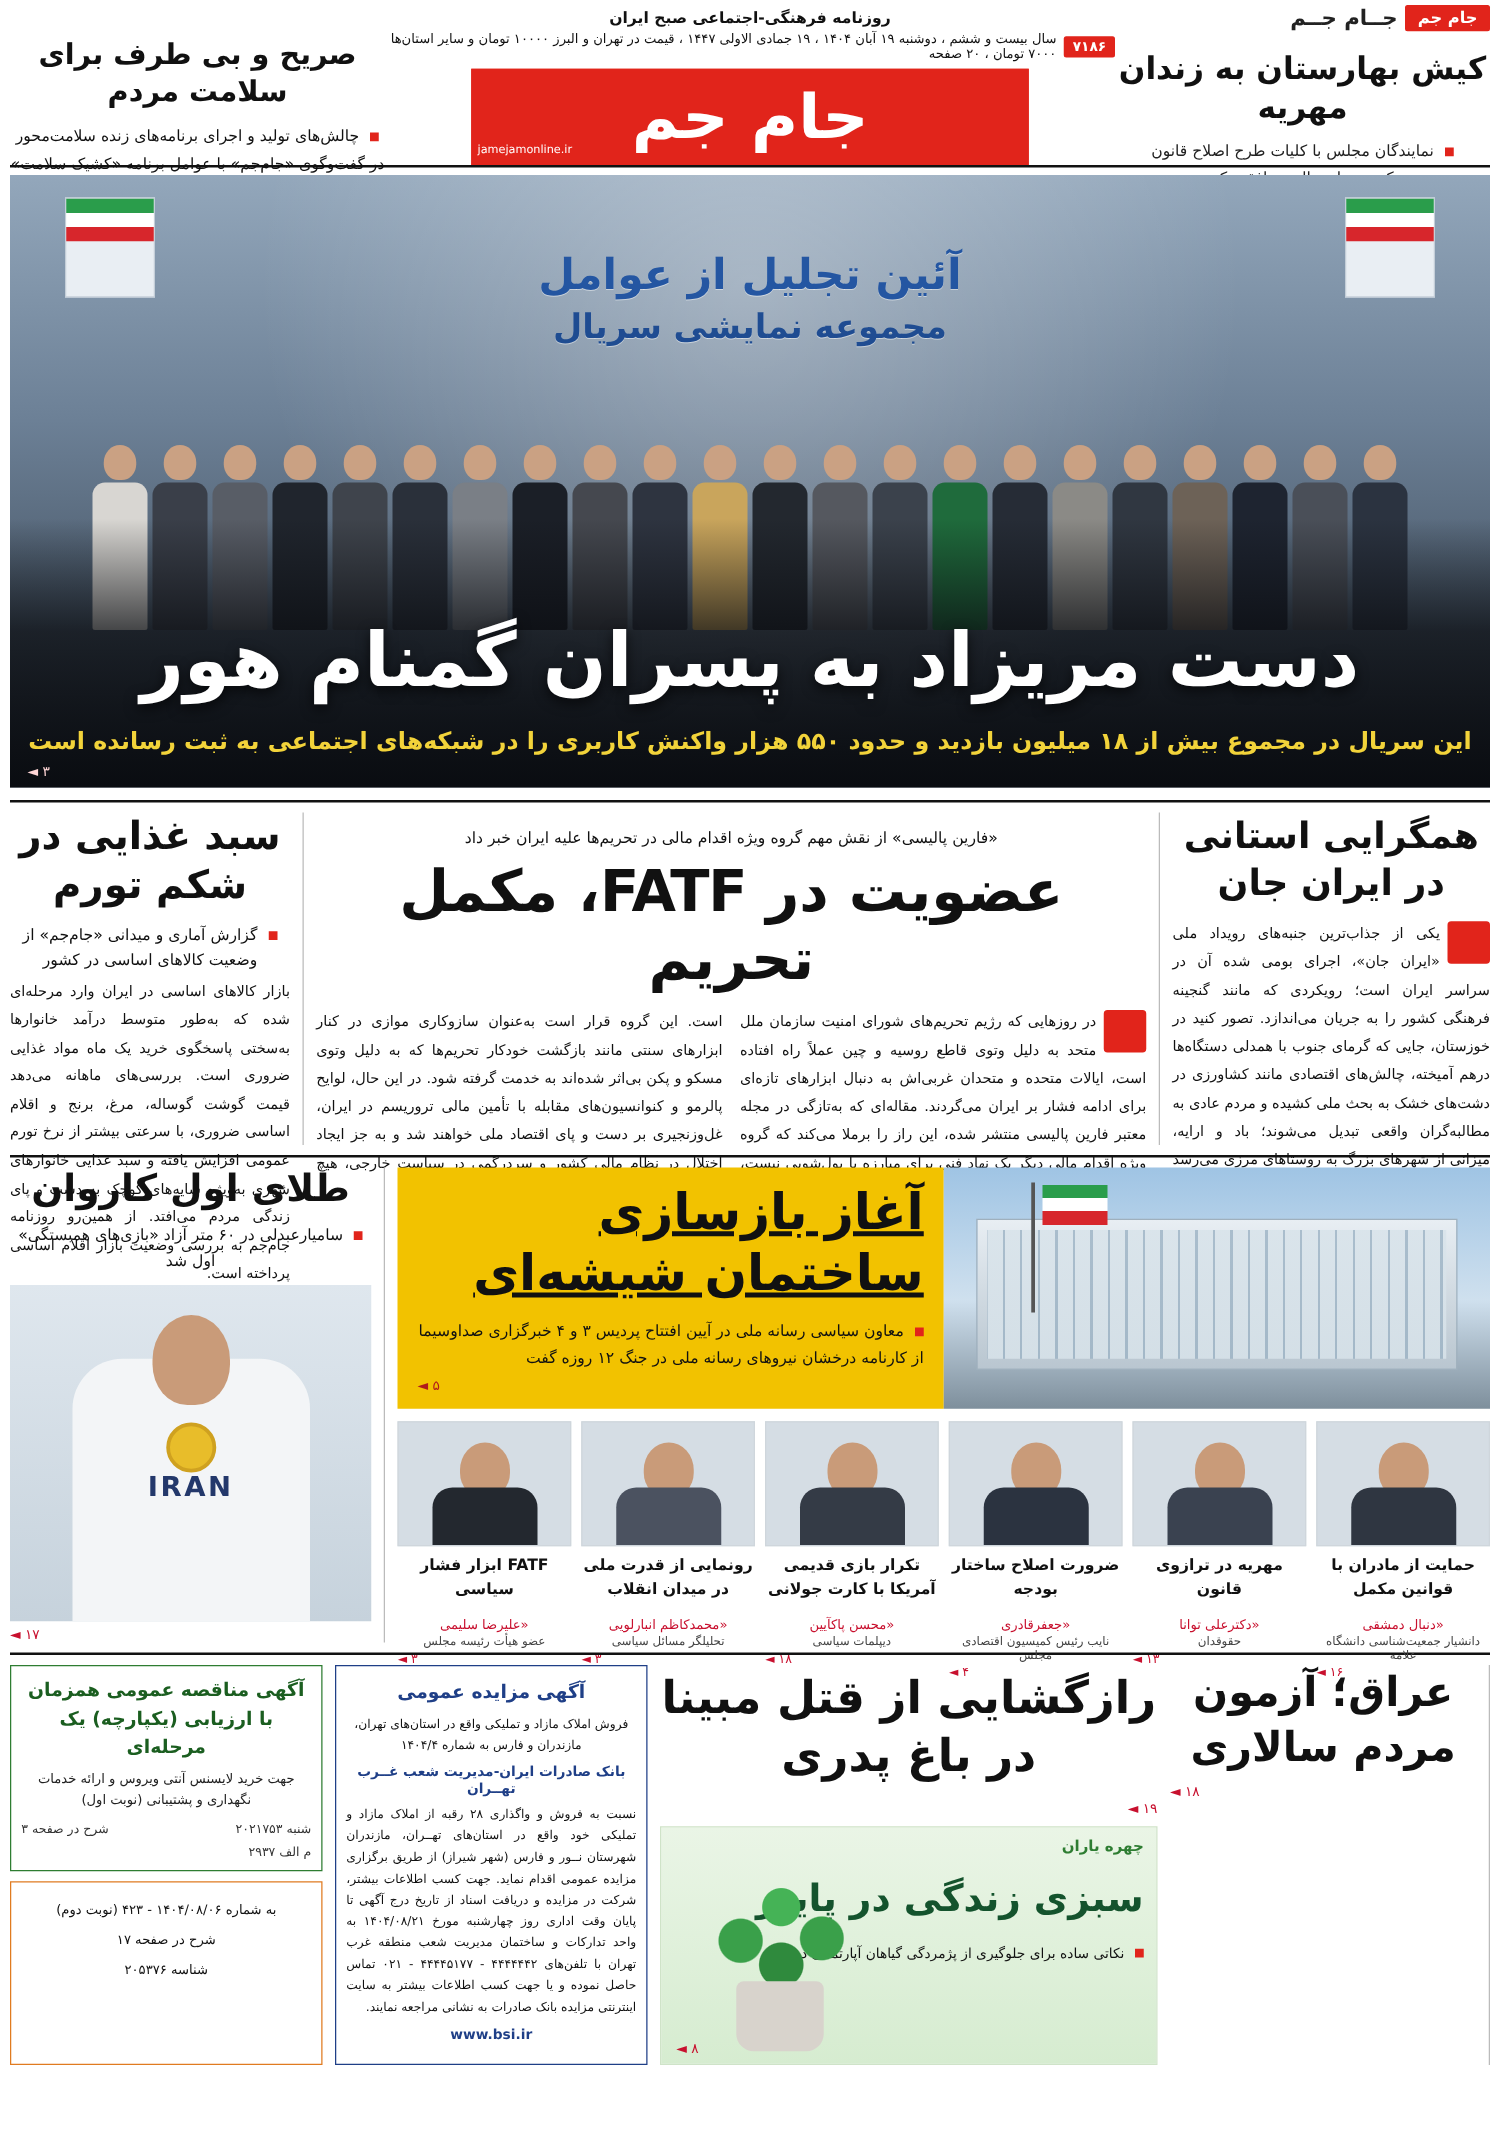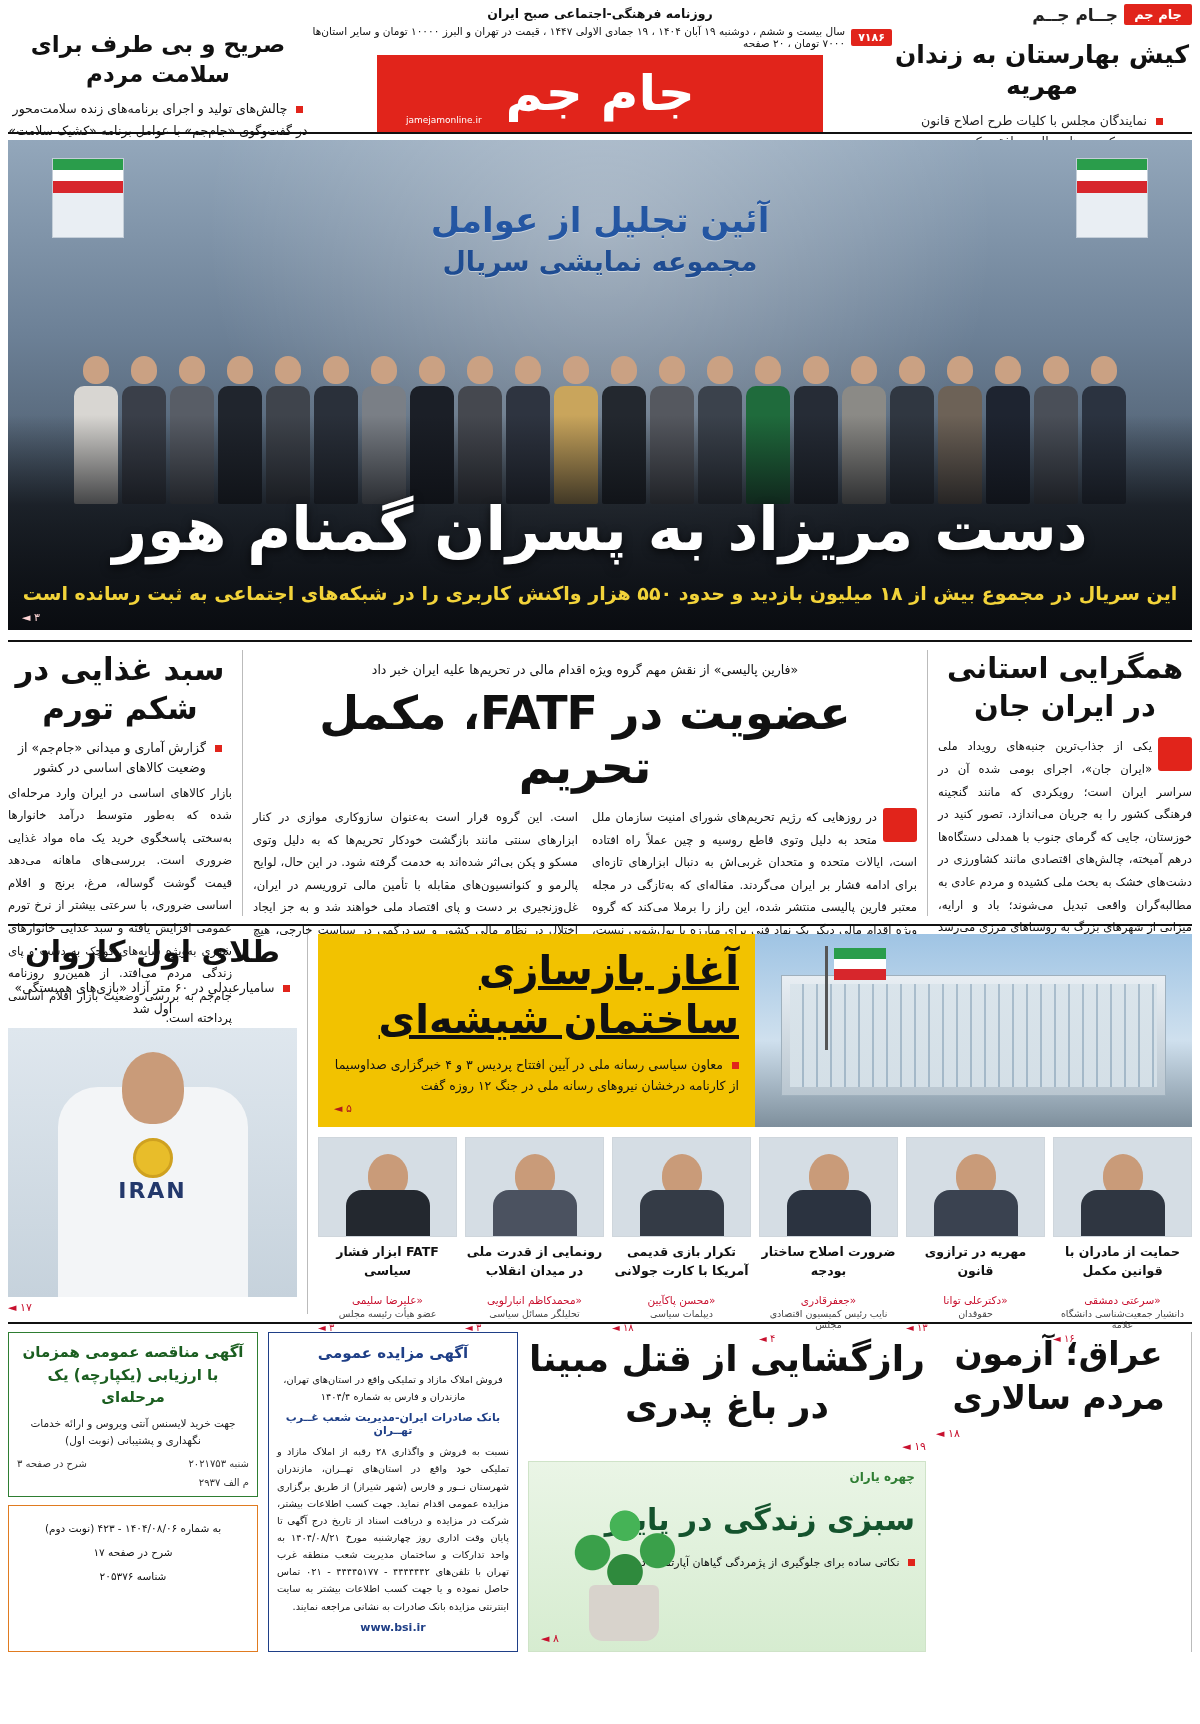--- a/index.html
+++ b/index.html
@@ -27,21 +27,21 @@
   .mh-right .lede{margin-top:14px;}
   .mh-right .lede h2{font-size:25px;font-weight:bold;margin:0;line-height:1.25;text-align:center;}
   .mh-right .lede .sub{font-size:12.5px;line-height:1.7;text-align:center;margin-top:8px;color:#222;}
   .mh-right .pagemark{font-size:11px;color:#c8102e;text-align:left;margin-top:4px;}
 
   .paper-kicker{font-size:12.5px;font-weight:bold;text-align:center;padding-top:6px;}
   .paper-meta{display:flex;align-items:center;justify-content:center;gap:6px;font-size:10.5px;margin-top:4px;color:#111;}
   .issue-badge{background:#e1241b;color:#fff;font-size:11px;font-weight:bold;padding:2px 7px;border-radius:2px;}
   .logo-box{margin-top:6px;width:440px;height:78px;background:#e1241b;display:flex;align-items:center;justify-content:center;position:relative;border:3px solid #e1241b;}
   .logo-inner{color:#fff;font-size:49px;font-weight:bold;letter-spacing:-2px;line-height:1;transform:scaleX(1.05);}
-  .logo-small{position:absolute;left:26px;bottom:4px;color:#fff;font-size:9px;}
+  .logo-small{position:absolute;left:2px;bottom:4px;color:#fff;font-size:9px;}
 
   .mh-left h2{font-size:23px;font-weight:bold;margin:0;line-height:1.3;text-align:center;}
   .mh-left .sub{font-size:12.5px;line-height:1.75;text-align:center;margin-top:8px;}
   .mh-left .pagemark{font-size:11px;color:#c8102e;text-align:left;margin-top:6px;}
   .bullet{display:inline-block;width:7px;height:7px;background:#e1241b;margin-left:5px;vertical-align:middle;}
 
   
   .lead{position:relative;height:490px;margin-top:6px;overflow:hidden;
     background:linear-gradient(180deg,#7e8ea0 0%,#5f7183 35%,#3d4a58 65%,#1d242c 100%);}
   .lead .stage{position:absolute;inset:0;background:
@@ -359,21 +359,21 @@
         </div>
       </div>
 
       <div class="facerow">
         <div class="facecard">
           <div class="facephoto">
               <div class="fhead"></div>
               <div class="fbody"></div>
             </div>
           <h4>حمایت از مادران با قوانین مکمل</h4>
-          <div class="fname">«سرعتی دمشقی</div>
+          <div class="fname">«دنبال دمشقی</div>
           <div class="frole">دانشیار جمعیت‌شناسی دانشگاه علامه</div>
           <div class="fpage">۱۶ ◄</div>
         </div>
         <div class="facecard">
           <div class="facephoto">
               <div class="fhead"></div>
               <div class="fbody" style="background:#3a4250"></div>
             </div>
           <h4>مهریه در ترازوی قانون</h4>
           <div class="fname">«دکترعلی توانا</div>

